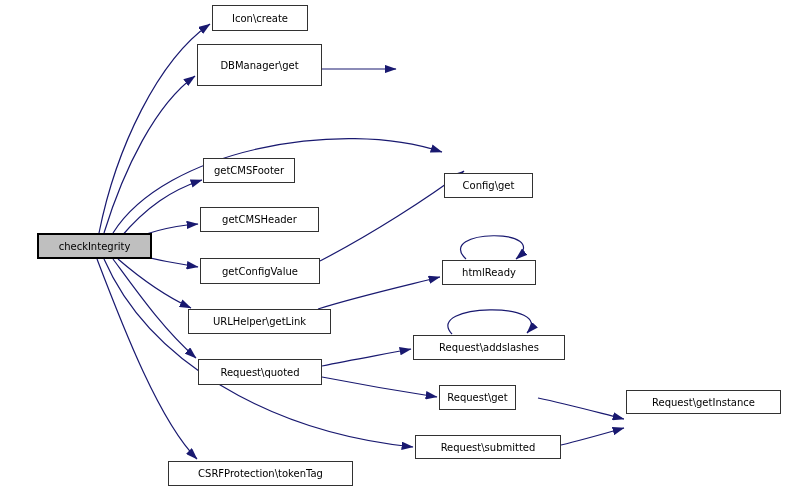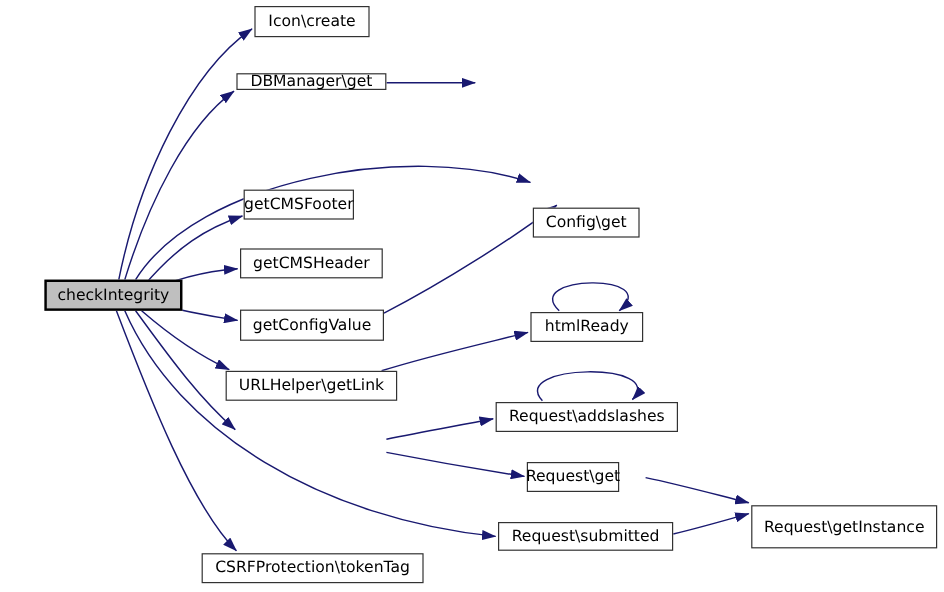--- a/index.html
+++ b/index.html
@@ -31,21 +31,21 @@
   }
   .node {
     position: absolute;
     box-sizing: border-box;
     display: flex;
     align-items: center;
     justify-content: center;
     background: #ffffff;
     border: 1.4px solid #323232;
     color: #000000;
-    font-size: 13px;
+    font-size: 10px;
     white-space: nowrap;
     cursor: pointer;
   }
   .node.highlighted {
     background: #bfbfbf;
     border: 2px solid #000000;
   }
 </style>
 </head>
 <body>
@@ -73,26 +73,27 @@
       <path d="M 466,259 C 434,229 554,227 516,259" fill="none" stroke="#191970" stroke-width="1.2" marker-end="url(#arrow)"></path>
       <path d="M 322,366 C 351,360 380,355 411,349" fill="none" stroke="#191970" stroke-width="1.2" marker-end="url(#arrow)"></path>
       <path d="M 452,334 C 423,303 557,301 527,333" fill="none" stroke="#191970" stroke-width="1.2" marker-end="url(#arrow)"></path>
       <path d="M 322,377 C 358,384 398,391 437,397" fill="none" stroke="#191970" stroke-width="1.2" marker-end="url(#arrow)"></path>
       <path d="M 538,398 C 567,404 596,412 624,419" fill="none" stroke="#191970" stroke-width="1.2" marker-end="url(#arrow)"></path>
       <path d="M 561,445 C 582,440 603,434 624,428" fill="none" stroke="#191970" stroke-width="1.2" marker-end="url(#arrow)"></path>
     </svg>
   <div class="nodes-layer" id="nodes">
       <div class="node highlighted" style="left: 5px; top: 233px; width: 115px; height: 26px; margin-left: 32px;">checkIntegrity</div>
       <div class="node" style="left: 212px; top: 5px; width: 96px; height: 26px;">Icon\create</div>
-      <div class="node" style="left: 197px; top: 61px; width: 125px; height: 14px;">DBManager\get</div>
+      <div class="node" style="left: 197px; top: 44px; width: 125px; height: 42px;">DBManager\get</div>
       <div class="node" style="left: 444px; top: 145px; width: 89px; height: 25px; margin-top: 28px;">Config\get</div>
       <div class="node" style="left: 203px; top: 158px; width: 92px; height: 25px;">getCMSFooter</div>
       <div class="node" style="left: 200px; top: 207px; width: 119px; height: 25px;">getCMSHeader</div>
       <div class="node" style="left: 200px; top: 258px; width: 120px; height: 26px;">getConfigValue</div>
       <div class="node" style="left: 188px; top: 309px; width: 143px; height: 25px;">URLHelper\getLink</div>
       <div class="node" style="left: 442px; top: 260px; width: 94px; height: 25px;">htmlReady</div>
+      <div class="node" style="left: 198px; top: 359px; width: 124px; height: 26px;">Request\quoted</div>
       <div class="node" style="left: 413px; top: 335px; width: 152px; height: 25px;">Request\addslashes</div>
       <div class="node" style="left: 439px; top: 385px; width: 77px; height: 25px;">Request\get</div>
-      <div class="node" style="left: 626px; top: 421px; width: 155px; height: 36px;">Request\getInstance</div>
+      <div class="node" style="left: 626px; top: 390px; width: 155px; height: 24px;">Request\getInstance</div>
       <div class="node" style="left: 415px; top: 435px; width: 146px; height: 24px;">Request\submitted</div>
       <div class="node" style="left: 168px; top: 461px; width: 185px; height: 25px;">CSRFProtection\tokenTag</div>
     </div>
 </div>
 
 </body></html>

